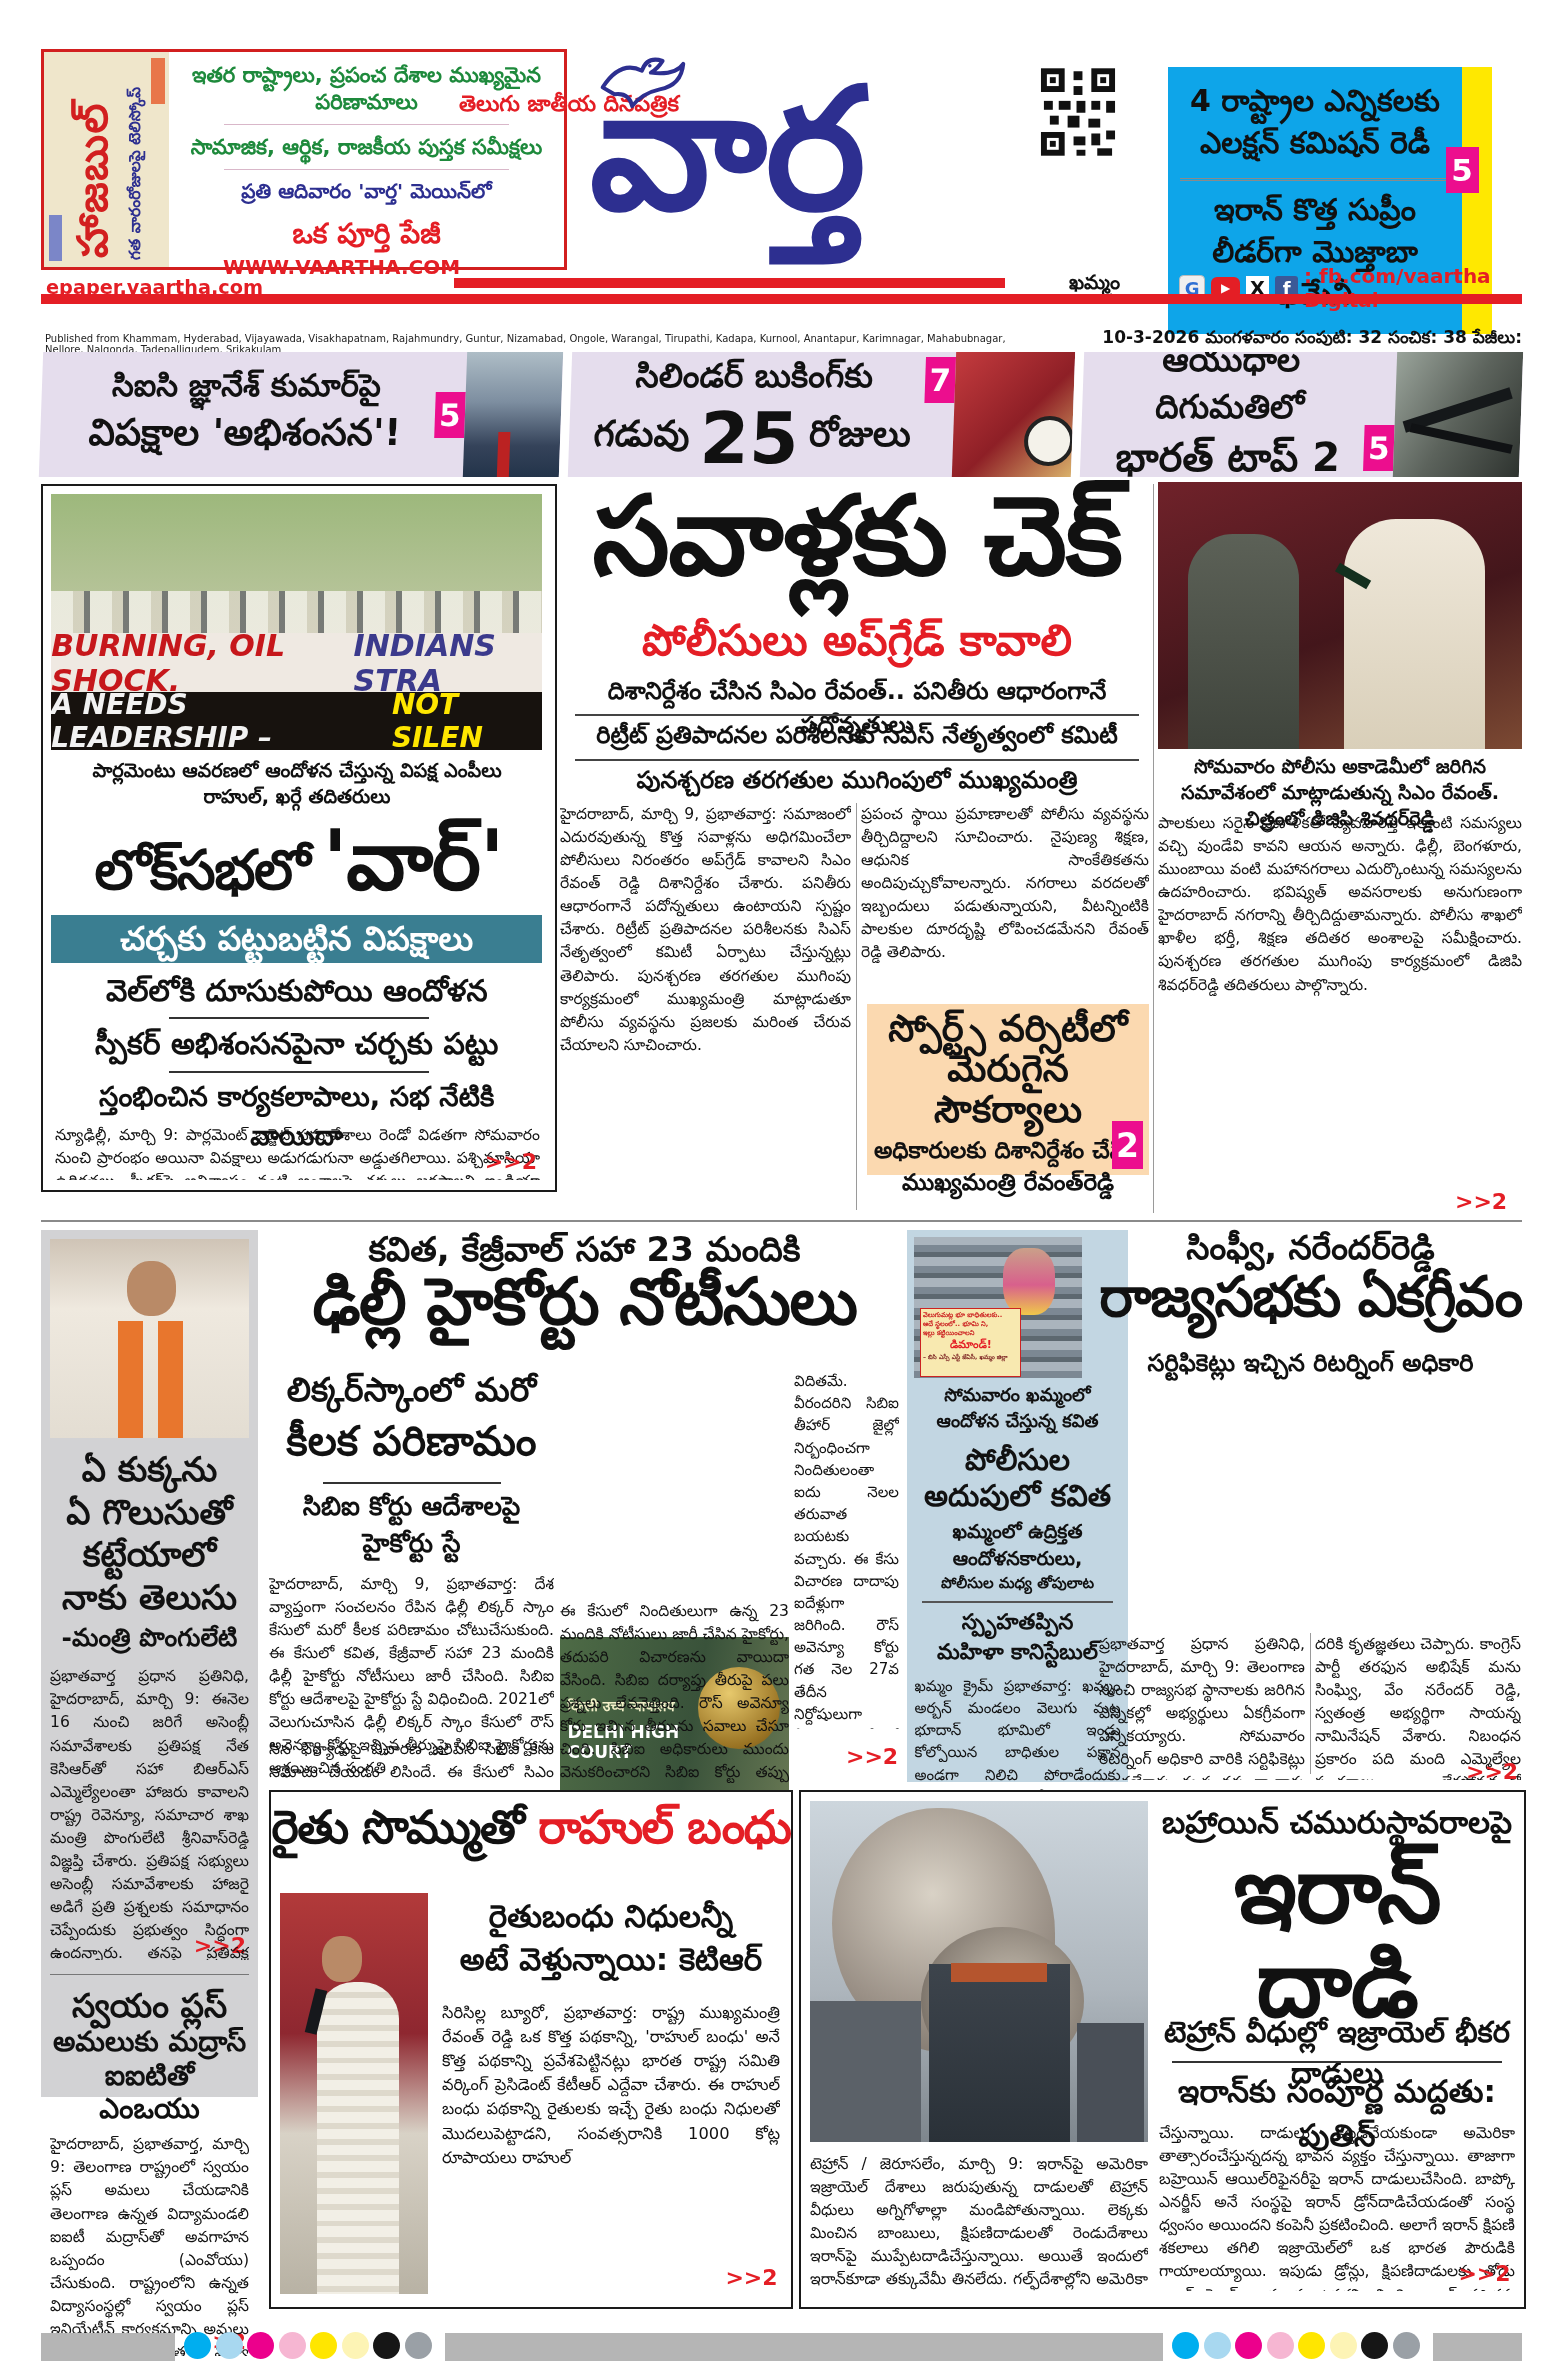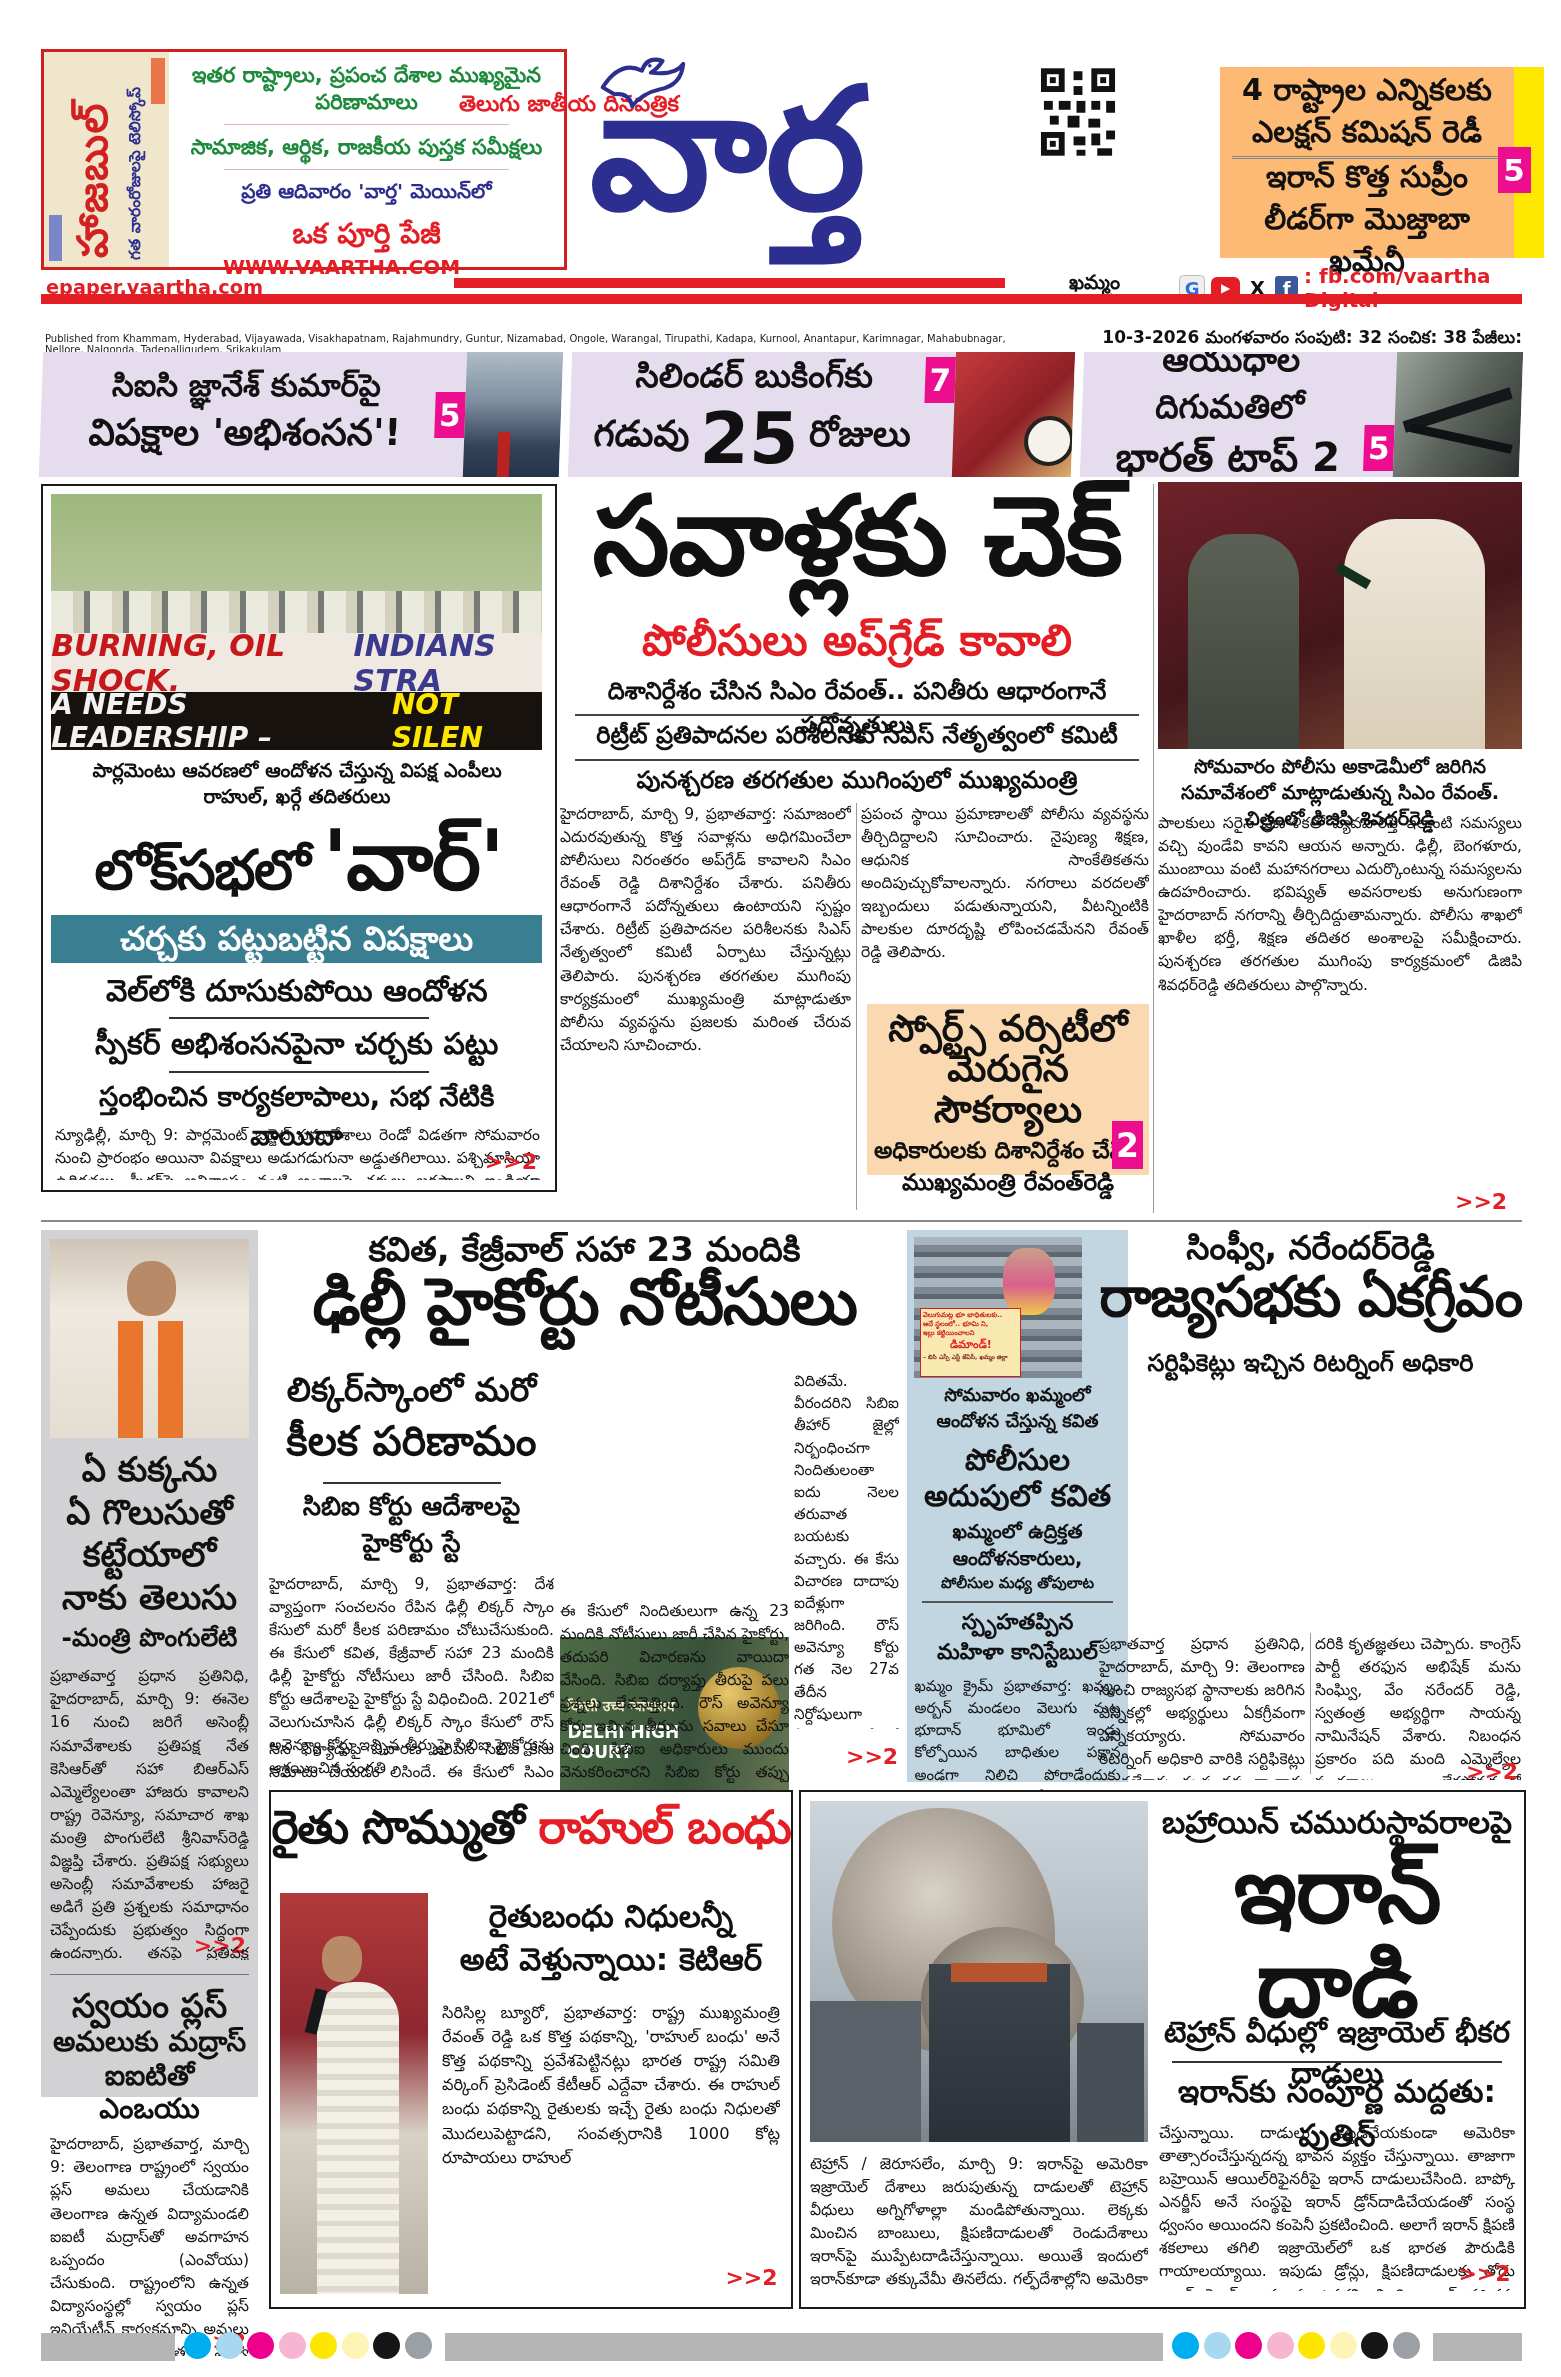--- a/index.html
+++ b/index.html
@@ -83,21 +83,21 @@
         <rect x="20" y="34" width="8" height="8" fill="#111"></rect>
         <rect x="34" y="36" width="8" height="6" fill="#111"></rect>
       <rect x="24" y="48" width="8" height="6" fill="#111"></rect>
         <rect x="36" y="46" width="6" height="8" fill="#111"></rect>
         <rect x="46" y="44" width="6" height="6" fill="#111"></rect>
       <rect x="26" y="57" width="6" height="4" fill="#111"></rect>
         <rect x="40" y="56" width="10" height="5" fill="#111"></rect>
     </svg>
   </div>
 
-  <div class="abs" style="left:1220px;top:67px;width:324px;height:191px;background:#fdba74;display:flex">
+  <div class="abs" style="left:1168px;top:67px;width:324px;height:267px;background:#0ea5e9;display:flex">
     <div style="flex:1;display:flex;flex-direction:column;justify-content:space-evenly;padding:4.5px 7.4px">
       <div>
         <div class="c xb" style="font-size:30px">4 రాష్ట్రాల ఎన్నికలకు</div>
         <div class="c xb" style="font-size:30px">ఎలక్షన్ కమిషన్ రెడీ</div>
       </div>
       <div style="border-top:3px double #8a8a8a;margin:0 4.5px"></div>
       <div>
         <div class="c xb" style="font-size:30px">ఇరాన్ కొత్త సుప్రీం</div>
         <div class="c xb" style="font-size:30px">లీడర్‌గా మొజ్తాబా ఖమేనీ</div>
       </div>

